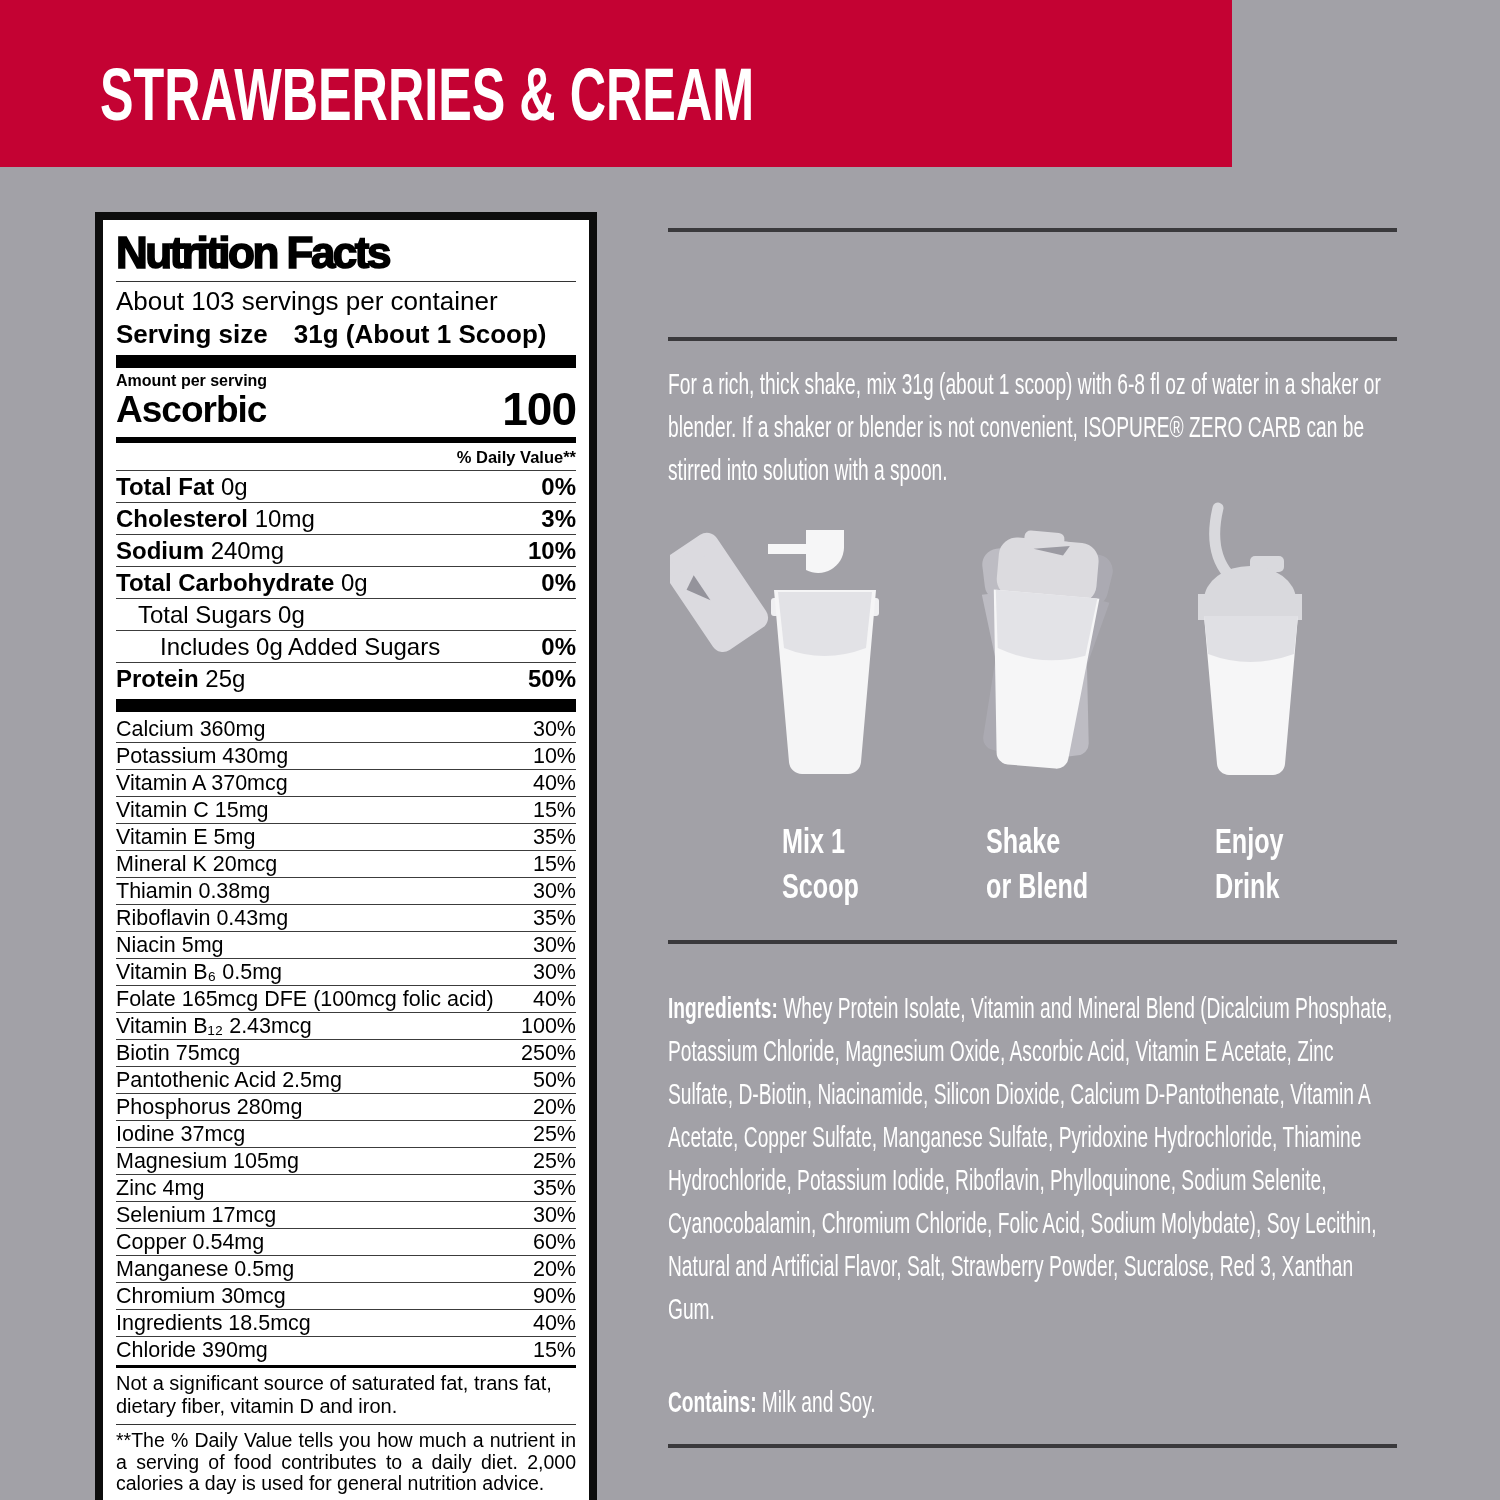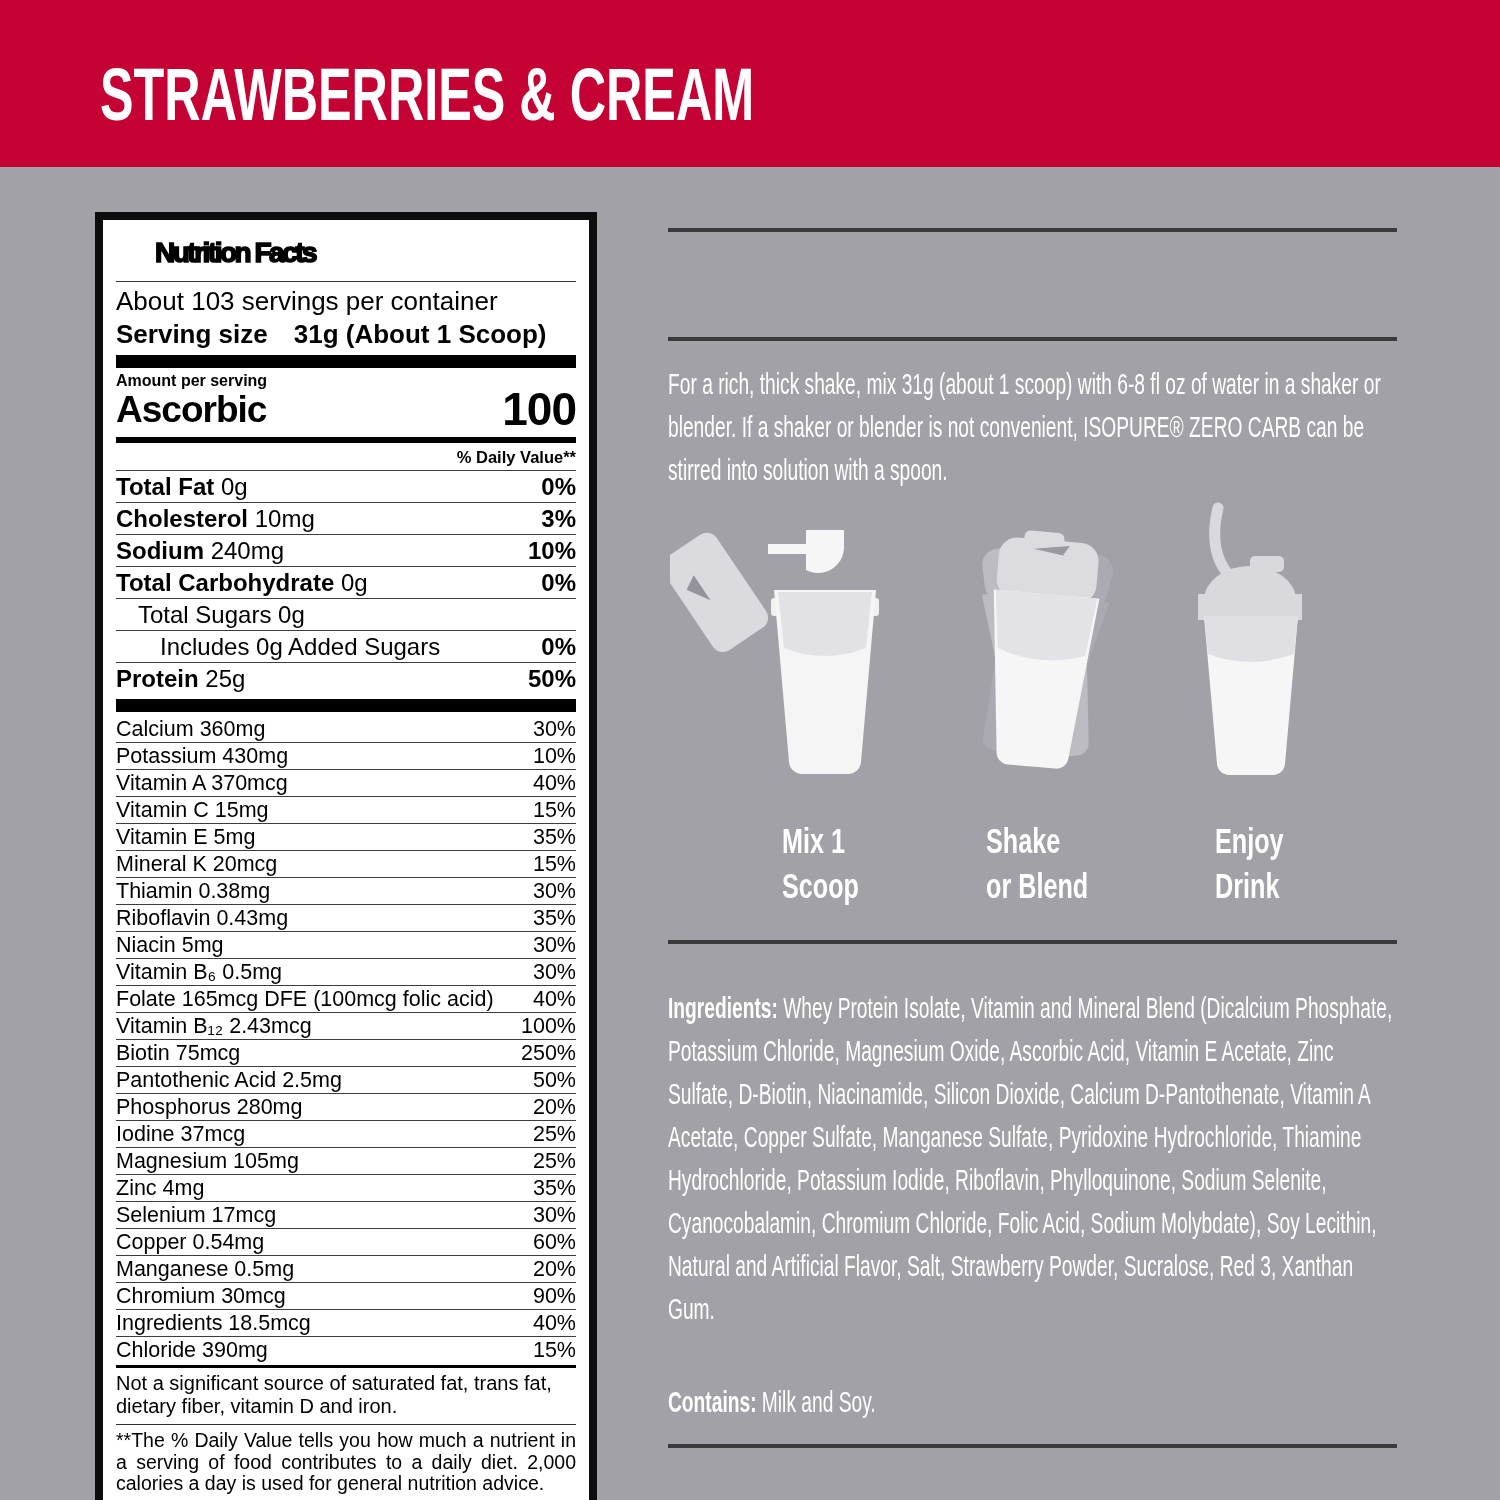--- a/index.html
+++ b/index.html
@@ -2,33 +2,33 @@
 <html><head>
 <meta charset="utf-8">
 <style>
   html,body{margin:0;padding:0;background:#777;}
   #page{
     position:relative;width:1500px;height:1500px;overflow:hidden;
     background:#A2A1A7;
     font-family:"Liberation Sans","DejaVu Sans",sans-serif;
   }
   
-  #banner{position:absolute;left:0;top:0;width:1500px;height:167px;background:#C40233;}
+  #banner{position:absolute;left:0;top:0;width:1232px;height:167px;background:#C40233;}
   #banner .title{
     position:absolute;left:100px;top:52px;color:#fff;font-size:74px;font-weight:bold;
     white-space:nowrap;letter-spacing:0px;transform:scaleX(0.68);transform-origin:0 50%;
   }
   
   #nf{
     position:absolute;left:95px;top:212px;width:502px;box-sizing:border-box;
     background:#fff;border:8px solid #0d0d0d;padding:8px 13px 10px 13px;color:#000;
   }
   #nf .nf-title{
-    font-size:28px;font-weight:bold;letter-spacing:-2.5px;line-height:50px;
-    -webkit-text-stroke:1.6px #000;white-space:nowrap;margin-left:39px;
+    font-size:44px;font-weight:bold;letter-spacing:-2.5px;line-height:50px;
+    -webkit-text-stroke:1.6px #000;white-space:nowrap;
   }
   #nf .hr1{border-top:1px solid #333;margin:3px 0 4px 0;}
   #nf .servings{font-size:26px;line-height:30px;}
   #nf .servsize{display:flex;font-size:26px;font-weight:bold;line-height:32px;margin-top:2px;}
   #nf .servsize .v{margin-left:26px;}
   #nf .bar{height:13px;background:#000;margin:5px 0 4px 0;}
   #nf .aps{font-size:16px;font-weight:bold;line-height:18px;margin-top:2px;}
   #nf .calrow{display:flex;justify-content:space-between;align-items:flex-end;margin-top:-2px;}
   #nf .calrow .cl{font-size:37px;font-weight:bold;line-height:40px;letter-spacing:-1px;}
   #nf .calrow .cv{font-size:46px;font-weight:bold;line-height:42px;letter-spacing:-1px;}

